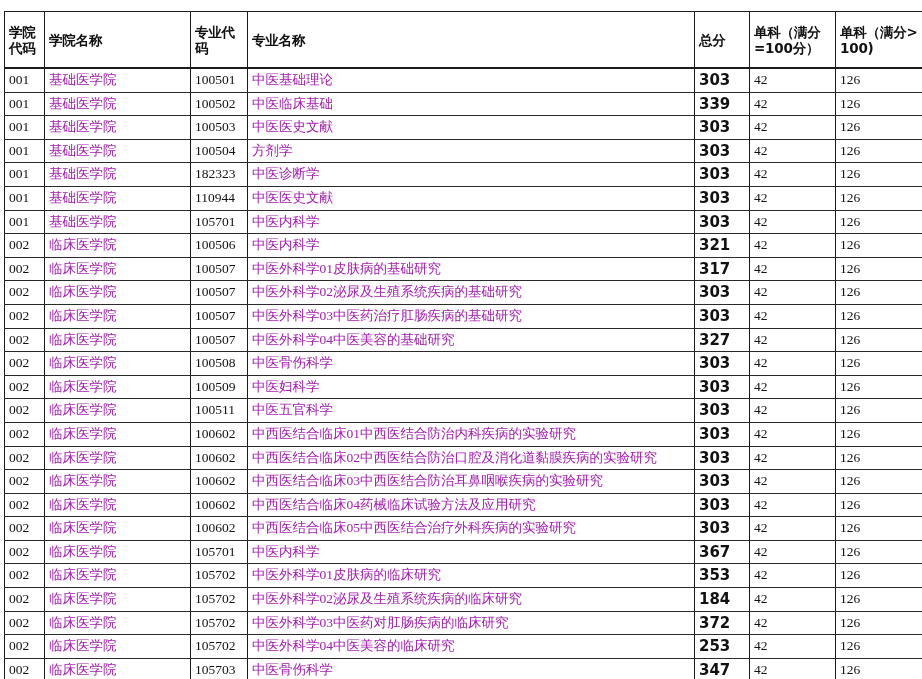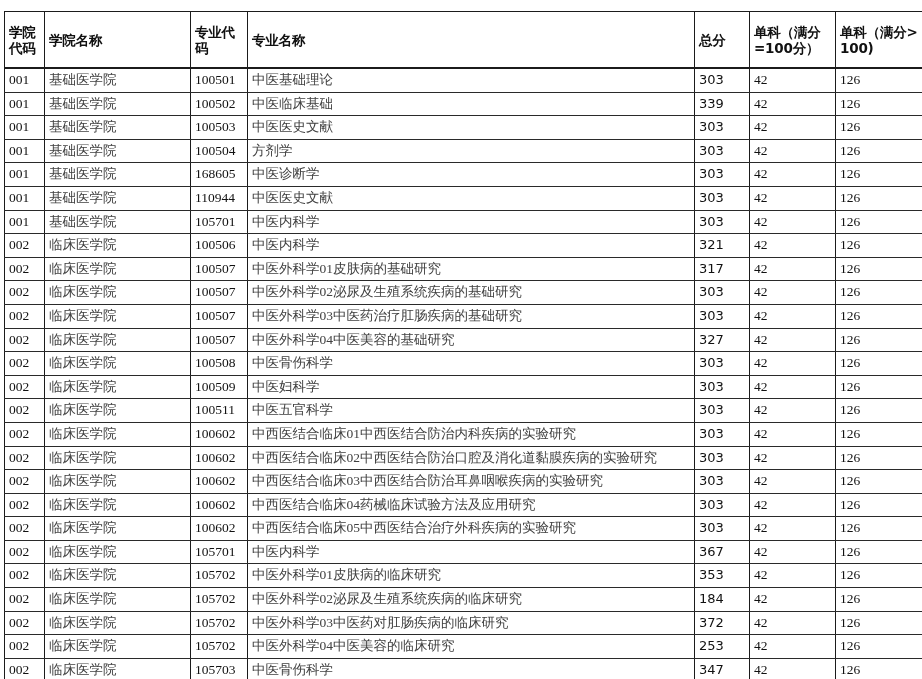--- a/index.html
+++ b/index.html
@@ -70,30 +70,30 @@
     font-size: 13.5px;
     line-height: 22.6px;
     height: 22.6px;
     letter-spacing: 0px;
   }
   table.score-table tbody td.num {
     font-family: "Liberation Serif", "DejaVu Serif", serif;
   }
   table.score-table tbody td.total {
     font-family: "DejaVu Sans", "Liberation Sans", sans-serif;
-    font-weight: normal;
-    font-size: 13px;
+    font-weight: bold;
+    font-size: 15px;
   }
   table.score-table tbody tr td {
     border-top: 1px solid #2a2a2a;
     border-bottom: 1px solid #2a2a2a;
   }
   
   table.score-table tbody td.txt {
-    color: #404040;
+    color: #a21caf;
   }
 </style>
 </head>
 <body>
 
 <div class="sheet">
   <table class="score-table">
     <colgroup>
       <col class="c-college-code">
       <col class="c-college-name">
@@ -147,21 +147,21 @@
           <td class="txt">基础医学院</td>
           <td class="num">100504</td>
           <td class="txt">方剂学</td>
           <td class="total">303</td>
           <td class="num">42</td>
           <td class="num">126</td>
         </tr>
         <tr>
           <td class="num">001</td>
           <td class="txt">基础医学院</td>
-          <td class="num">168605</td>
+          <td class="num">182323</td>
           <td class="txt">中医诊断学</td>
           <td class="total">303</td>
           <td class="num">42</td>
           <td class="num">126</td>
         </tr>
         <tr>
           <td class="num">001</td>
           <td class="txt">基础医学院</td>
           <td class="num">110944</td>
           <td class="txt">中医医史文献</td>

